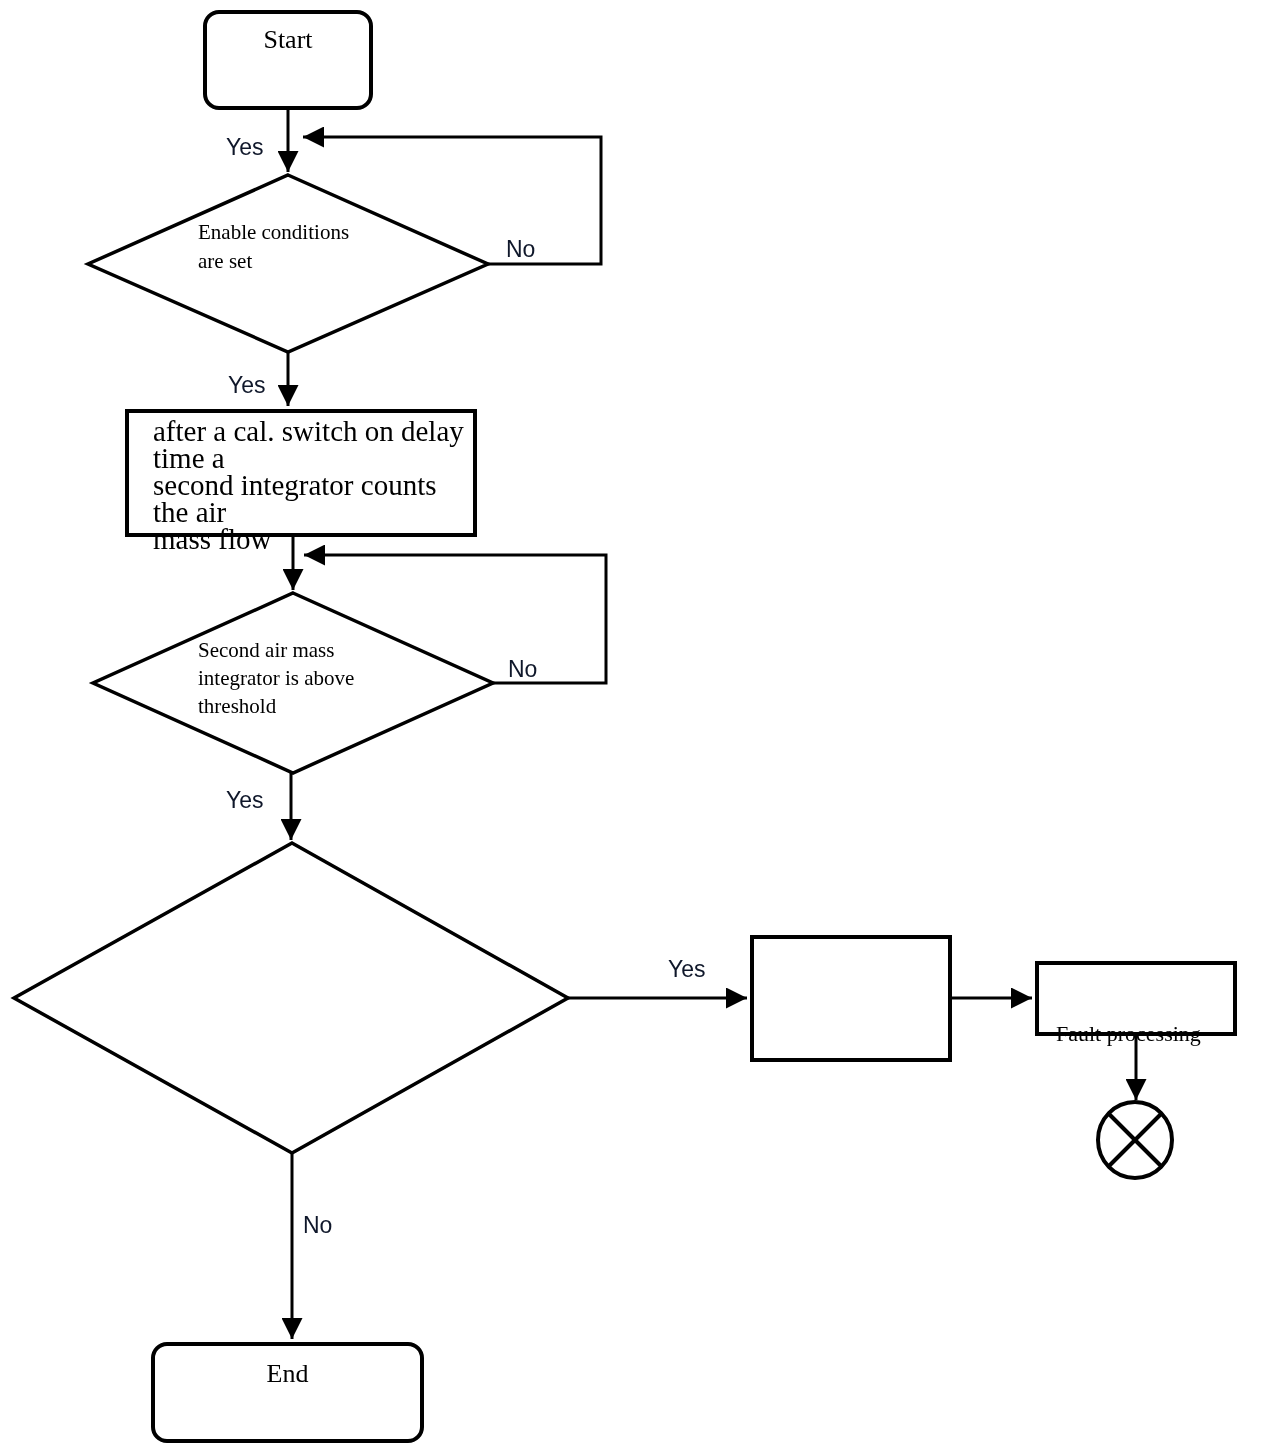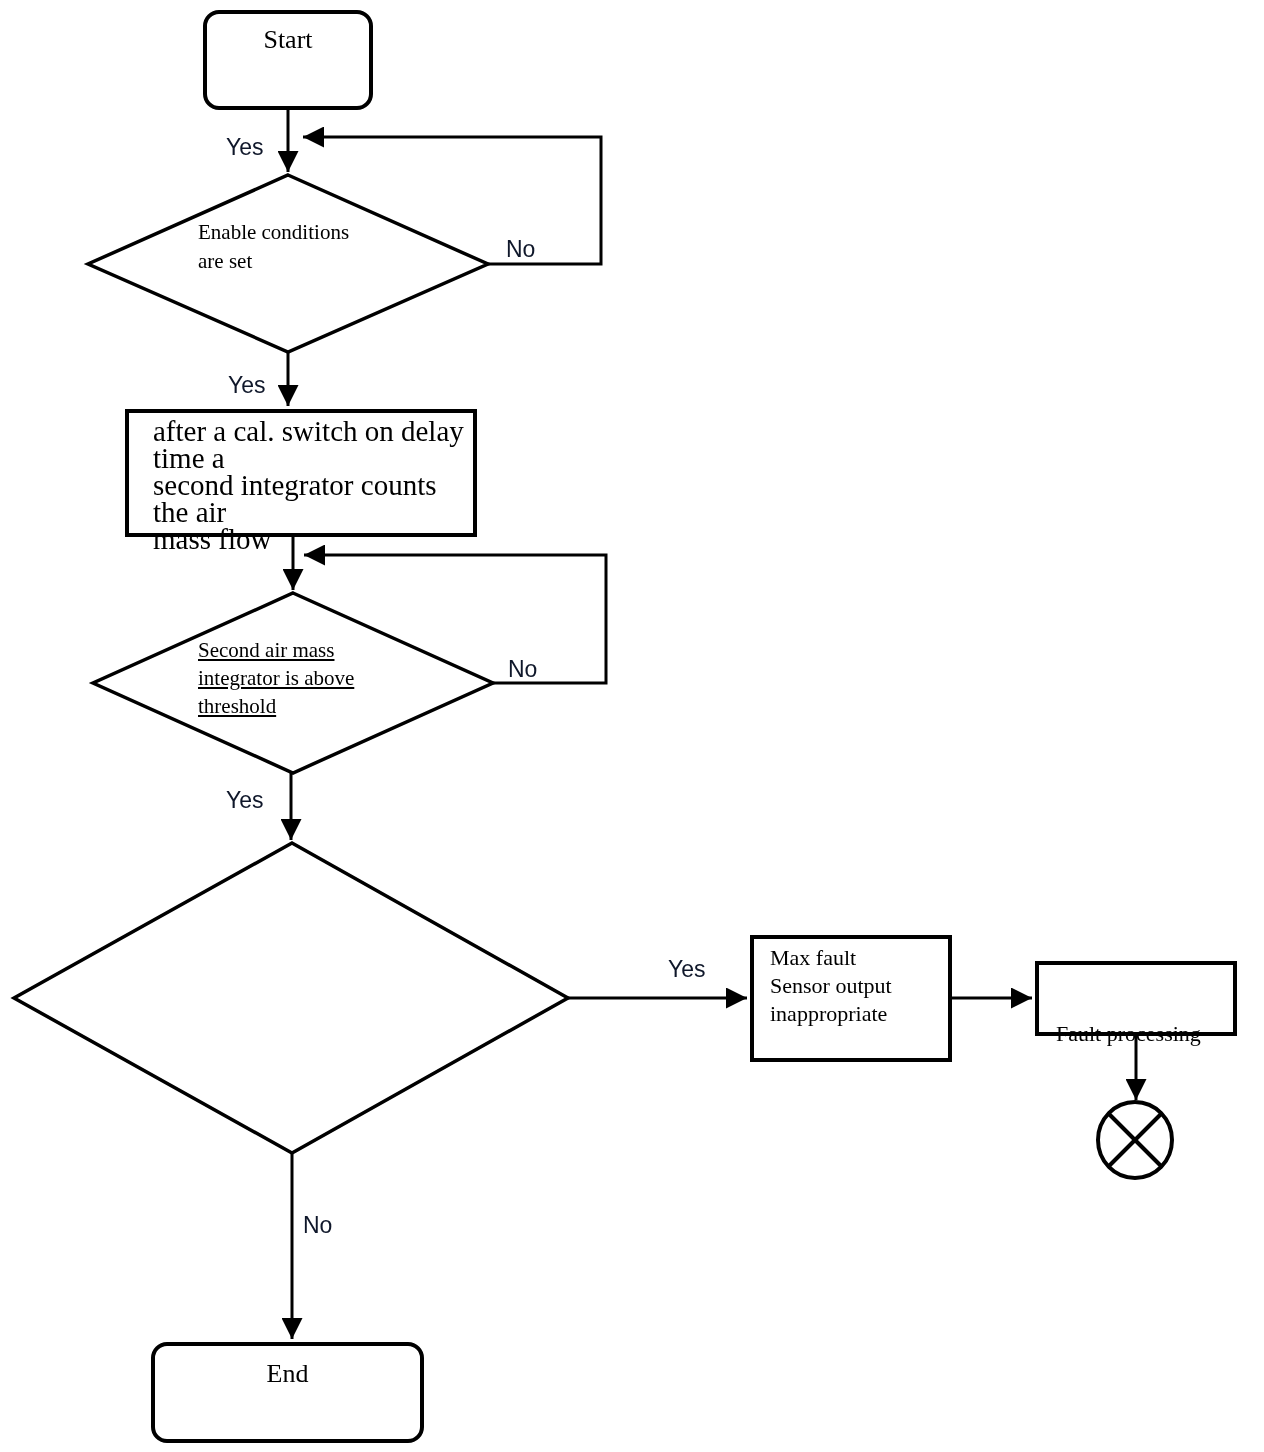--- a/index.html
+++ b/index.html
@@ -77,29 +77,26 @@
   <div class="node-label serif big center" style="left:203px;top:26px;width:170px;">Start</div>
 
   <div class="node-label serif" style="left:198px;top:218px;width:220px;font-size:21px;line-height:29px;">Enable conditions
 are set</div>
 
   <div class="node-box" style="left:125px;top:409px;width:352px;height:128px;"></div>
   <div class="node-label serif" style="left:145px;top:418px;width:320px;font-size:29px;line-height:27px;margin-left:8px;">after a cal. switch on delay time a
 second integrator counts the air
 mass flow</div>
 
-  <div class="node-label serif" style="left:198px;top:636px;width:210px;font-size:21px;line-height:28px;text-decoration:underline;">Second air mass
+  <div class="node-label serif" style="left:198px;top:636px;width:210px;font-size:21px;line-height:28px;">Second air mass
 integrator is above
 threshold</div>
 
 
   <div class="node-box" style="left:750px;top:935px;width:202px;height:127px;"></div>
-  <div class="node-label serif" style="left:770px;top:944px;width:175px;font-size:22px;line-height:28px;">Max fault
-Sensor output
-inappropriate</div>
 
   <div class="node-box" style="left:1035px;top:961px;width:202px;height:75px;"></div>
   <div class="node-label serif" style="left:1056px;top:1020px;width:175px;font-size:22px;">Fault processing</div>
 
   <div class="node-box rounded" style="left:151px;top:1342px;width:273px;height:101px;"></div>
   <div class="node-label serif big center" style="left:151px;top:1360px;width:273px;">End</div>
 
   <div class="edge-label" style="left:226px;top:135px;">Yes</div>
   <div class="edge-label" style="left:506px;top:237px;">No</div>
   <div class="edge-label" style="left:228px;top:373px;">Yes</div>

